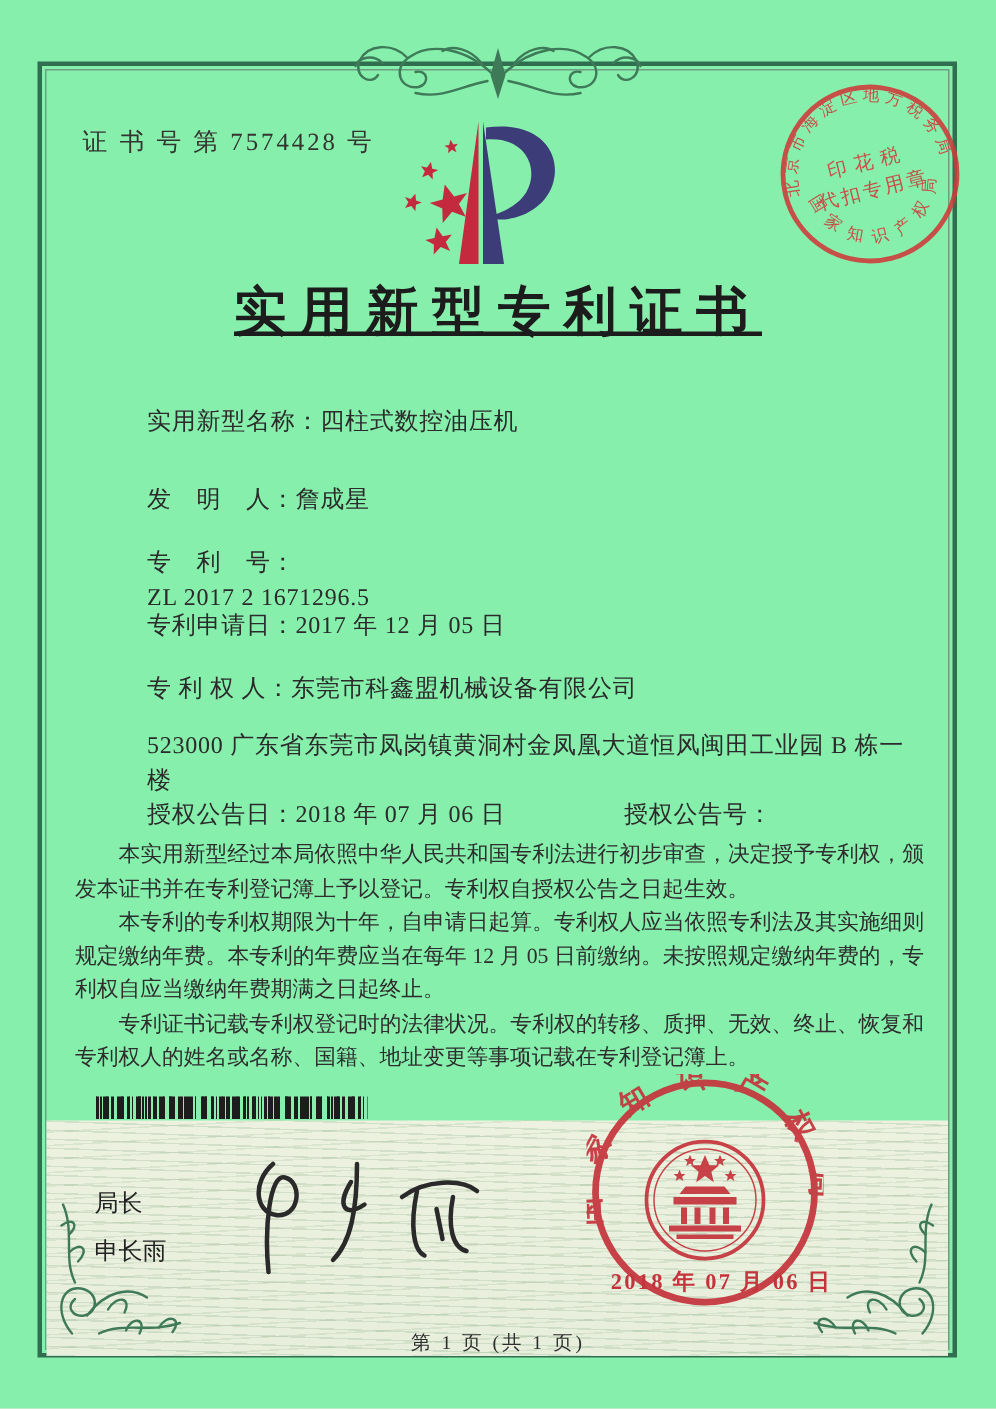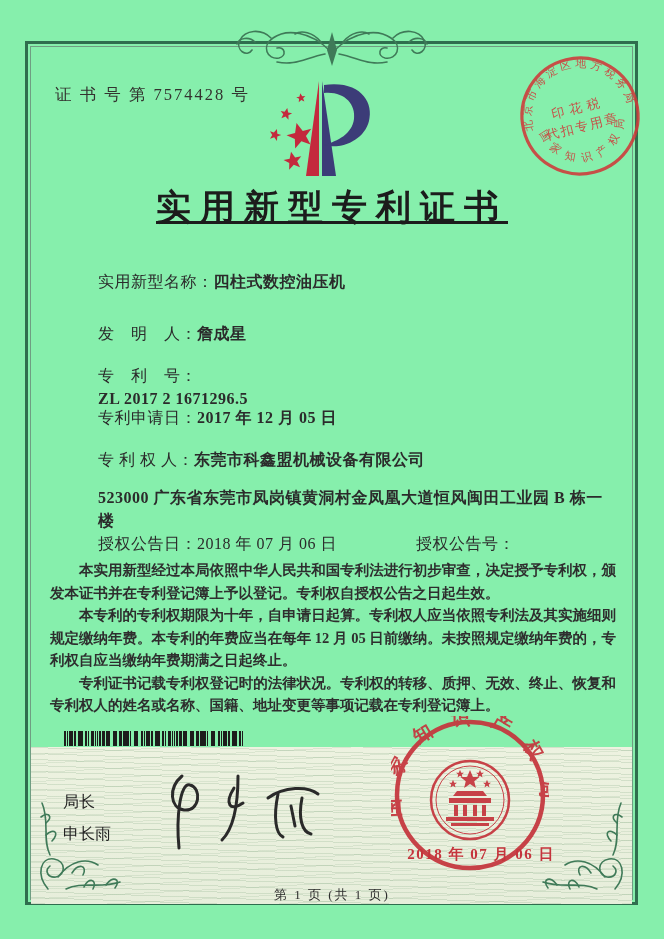--- a/index.html
+++ b/index.html
@@ -28,28 +28,28 @@
   }
   .logo{position:absolute;left:266px;top:78px;}
   .tax-stamp{position:absolute;left:516px;top:52px;transform:rotate(-14deg);opacity:.88;}
   .title{
     position:absolute;left:0;top:184px;width:100%;text-align:center;
     font-size:35px;font-weight:bold;letter-spacing:9px;color:#1c1c1c;text-decoration:underline;
   }
   .fields{position:absolute;left:57px;top:268px;width:567px;font-size:16px;}
   .frow{position:absolute;left:0;display:flex;line-height:23px;letter-spacing:.5px;margin-left:41px;}
   .frow .lbl{white-space:pre;}
-  .frow .val{flex:1;font-weight:bold;}
+  .frow .val{flex:1;}
   .r0{top:2px;}.r1{top:54px;}.r2{top:96px;flex-direction:column;}.r3{top:138px;}.r4{top:180px;}
   .r5{top:218px;width:520px;}
   .r6{top:264px;width:567px;}
   .grant-right{position:absolute;left:318px;top:0;display:flex;}
   .paras{
     position:absolute;left:50px;top:559px;width:566px;
-    font-size:14.5px;line-height:22.5px;text-align:justify;color:#2e2e2e;font-weight:bold;
+    font-size:14.5px;line-height:22.5px;text-align:justify;color:#2e2e2e;
   }
   .paras p{margin:0;text-indent:2em;}
   .barcode{
     position:absolute;left:64px;top:731px;width:181px;height:15px;
     background:
       repeating-linear-gradient(90deg,#1d1d1d 0 2px,rgba(0,0,0,0) 2px 3px,#1d1d1d 3px 4px,rgba(0,0,0,0) 4px 7px),
       repeating-linear-gradient(90deg,#1d1d1d 0 1px,rgba(0,0,0,0) 1px 5px,#1d1d1d 5px 8px,rgba(0,0,0,0) 8px 11px);
   }
   .sig-title{position:absolute;left:63px;top:792px;font-size:16px;font-family:"Liberation Sans","DejaVu Sans",sans-serif;color:#222;}
   .sig-name{position:absolute;left:63px;top:824px;font-size:16px;font-family:"Liberation Sans","DejaVu Sans",sans-serif;color:#222;}

